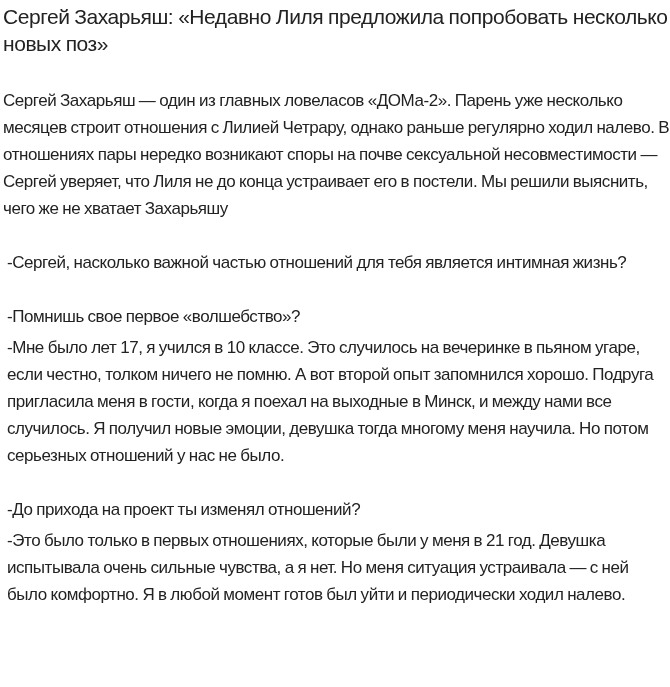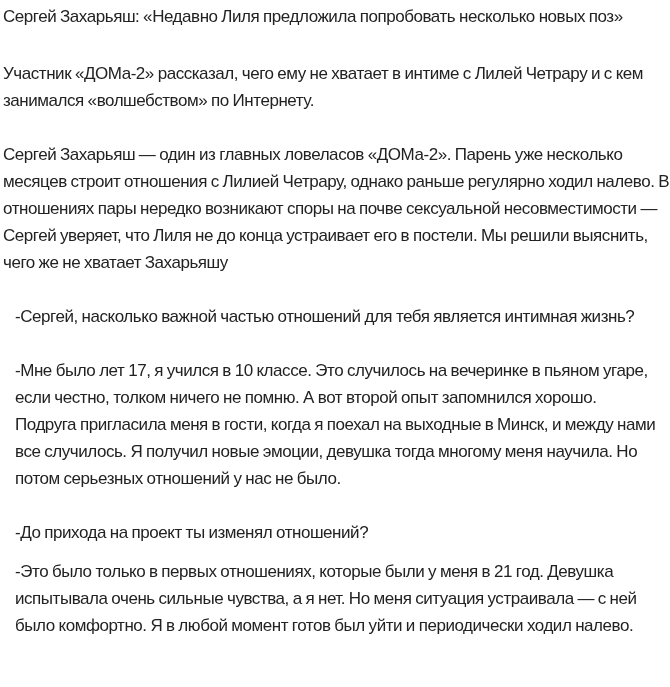--- a/index.html
+++ b/index.html
@@ -24,42 +24,42 @@
       word-spacing: -0.5px;
     }
     .para {
       margin: 0 0 27px 0;
       white-space: normal;
     }
     .qa {
       margin: 0 0 27px 0;
     }
     .qa p {
-      margin: 12px;
+      margin: 4px;
     }
     .title {
       margin: 0 0 30px 0;
       font-weight: normal;
-      font-size: 17px;
+      font-size: 21px;
       line-height: 27px;
     }
   </style>
 </head>
 <body>
 
 <div class="article">
   <p class="title">Сергей Захарьяш: «Недавно Лиля предложила попробовать несколько новых поз»</p>
-  <p class="para">Участник «ДОМа-2» рассказал, чего ему не хватает в интиме с Лилей Четрару и с кем занимался «волшебством» по Интернету.</p>
   <p class="para">Сергей Захарьяш — один из главных ловеласов «ДОМа-2». Парень уже несколько месяцев строит отношения с Лилией Четрару, однако раньше регулярно ходил налево. В отношениях пары нередко возникают споры на почве сексуальной несовместимости — Сергей уверяет, что Лиля не до конца устраивает его в постели. Мы решили выяснить, чего же не хватает Захарьяшу</p>
 
   <div class="qa">
     <p>-Сергей, насколько важной частью отношений для тебя является интимная жизнь?</p>
   </div>
 
   <div class="qa">
+    <p>-Помнишь свое первое «волшебство»?</p>
     <p>-Мне было лет 17, я учился в 10 классе. Это случилось на вечеринке в пьяном угаре, если честно, толком ничего не помню. А вот второй опыт запомнился хорошо. Подруга пригласила меня в гости, когда я поехал на выходные в Минск, и между нами все случилось. Я получил новые эмоции, девушка тогда многому меня научила. Но потом серьезных отношений у нас не было.</p>
   </div>
 
   <div class="qa">
     <p>-До прихода на проект ты изменял отношений?</p>
     <p>-Это было только в первых отношениях, которые были у меня в 21 год. Девушка испытывала очень сильные чувства, а я нет. Но меня ситуация устраивала — с ней было комфортно. Я в любой момент готов был уйти и периодически ходил налево.</p>
   </div>
 </div>
 
 </body></html>

